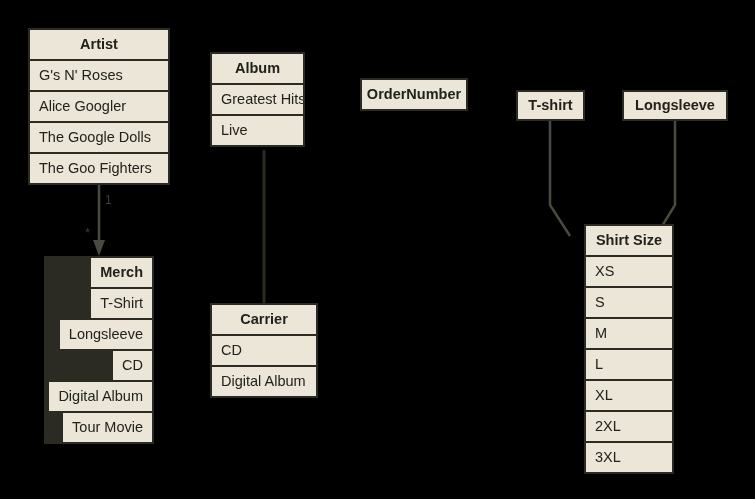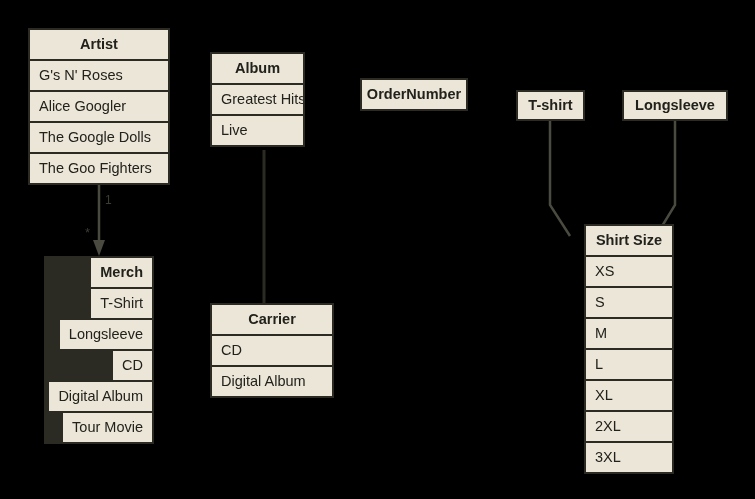--- a/index.html
+++ b/index.html
@@ -116,21 +116,21 @@
     <div class="cell">Digital Album</div>
     <div class="cell">Tour Movie</div>
   </div>
 
   <div class="table-box" style="left:210px; top:52px; width:95px;">
     <div class="cell header">Album</div>
     <div class="cell">Greatest Hits</div>
     <div class="cell">Live</div>
   </div>
 
-  <div class="table-box" style="left:210px; top:303px; width:124px;">
+  <div class="table-box" style="left:210px; top:303px; width:108px;">
     <div class="cell header">Carrier</div>
     <div class="cell">CD</div>
     <div class="cell">Digital Album</div>
   </div>
 
   <div class="table-box" style="left:360px; top:78px; width:108px;">
     <div class="cell header">OrderNumber</div>
   </div>
 
   <div class="table-box" style="left:516px; top:90px; width:69px;">

